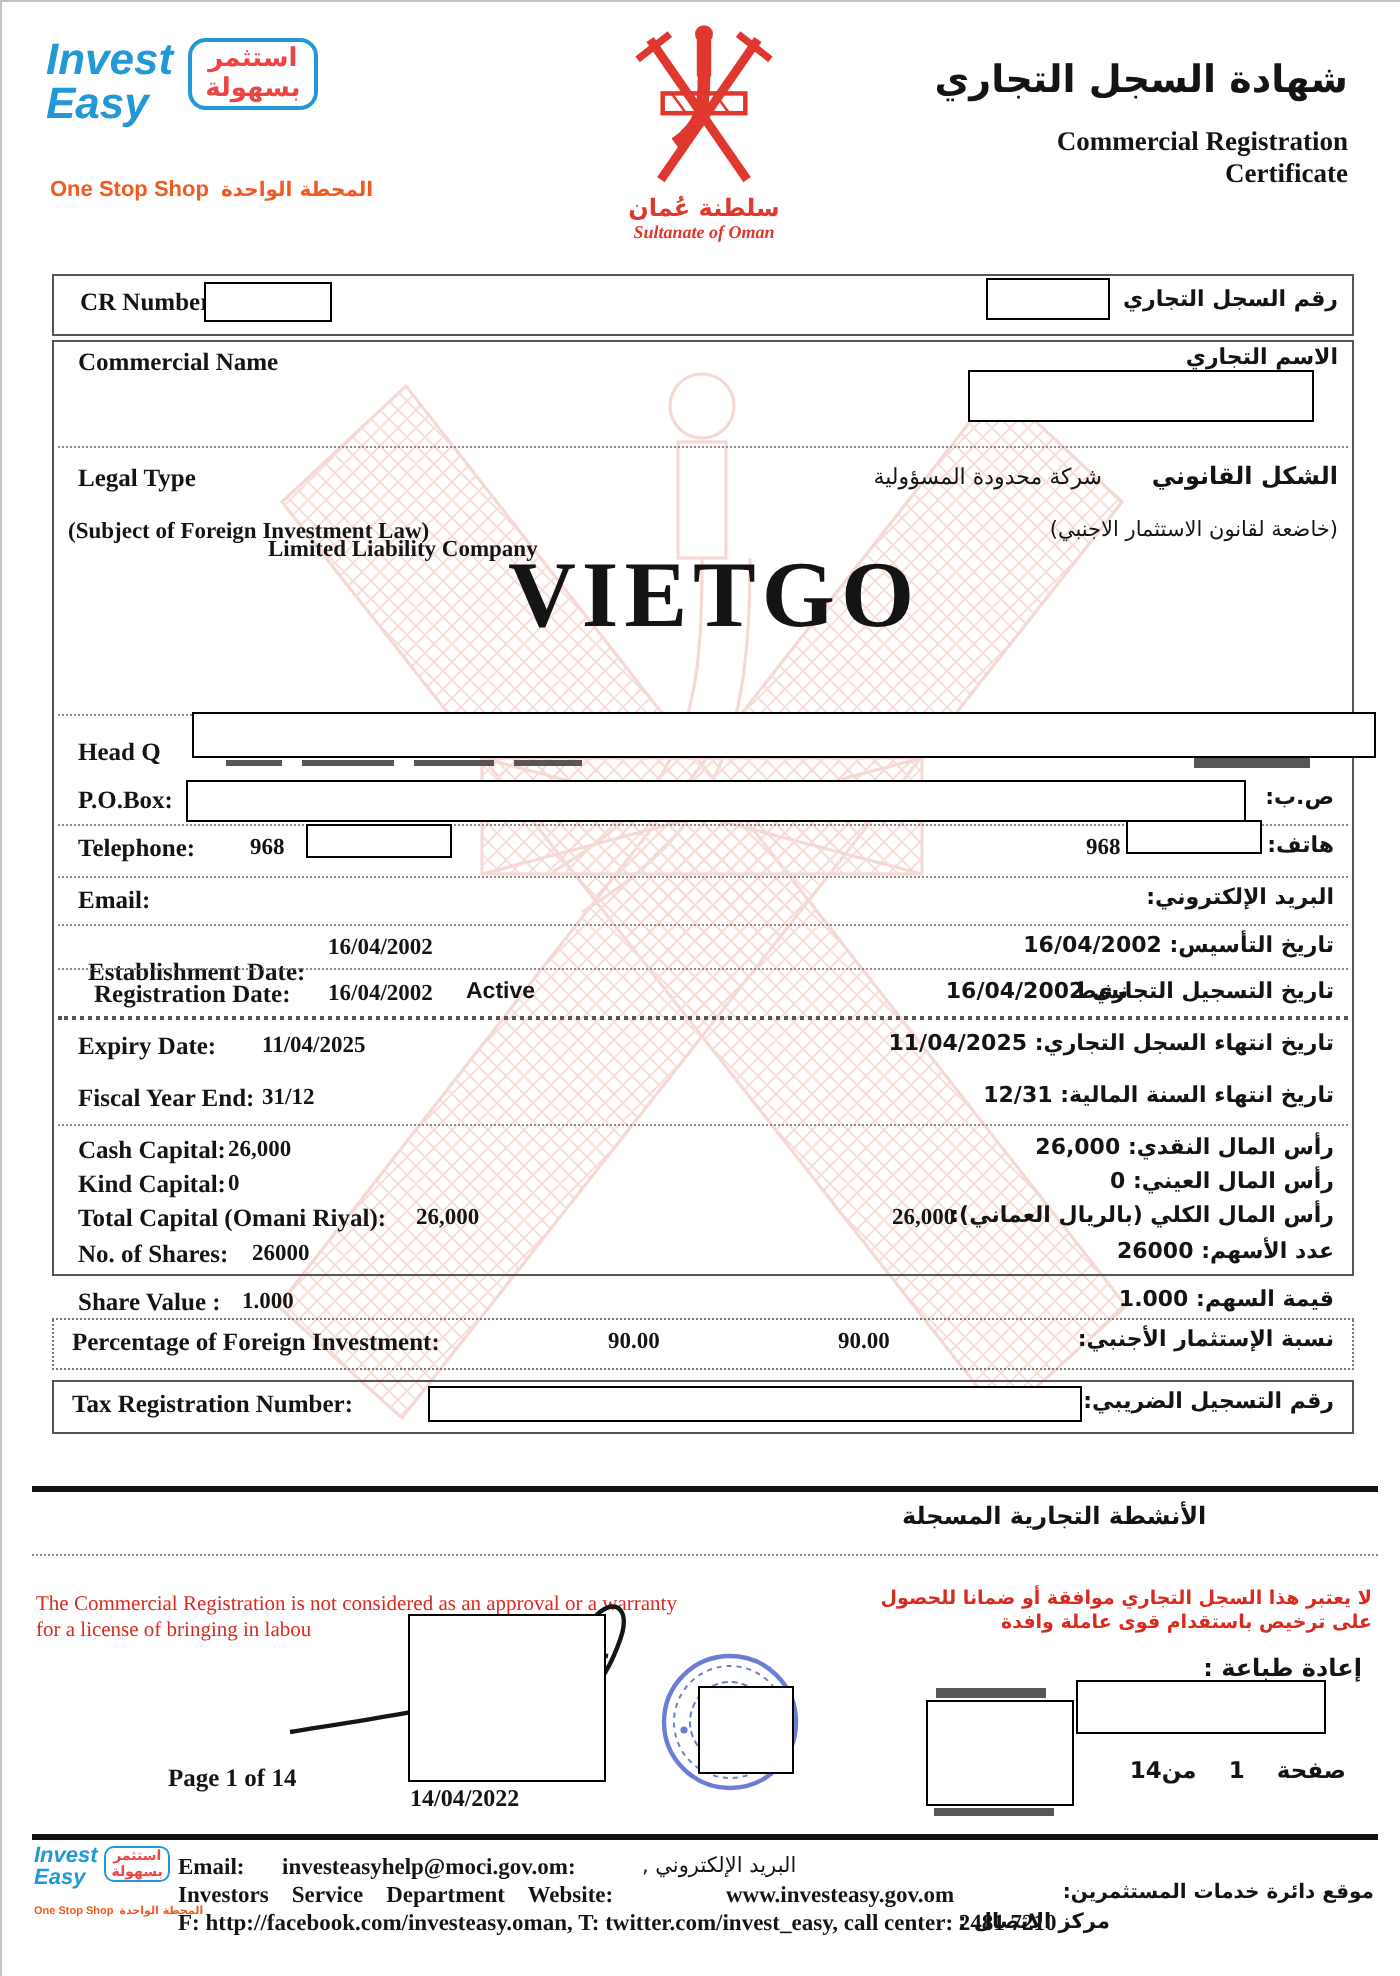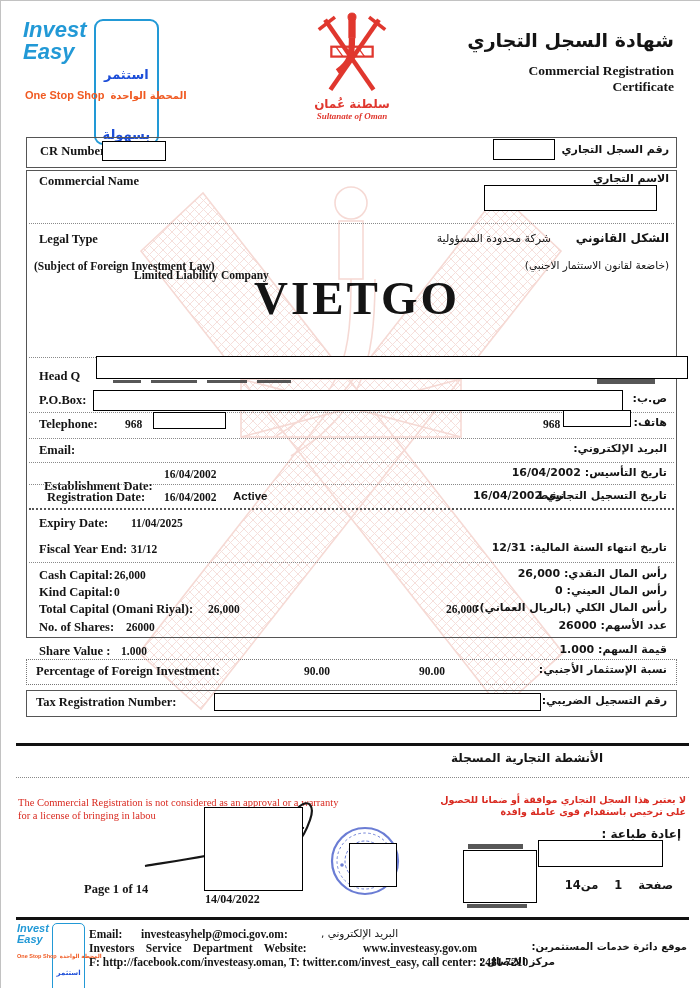--- a/index.html
+++ b/index.html
@@ -10,21 +10,21 @@
   .val{font-weight:bold;font-size:11.5px;white-space:nowrap;}
   .ar{direction:rtl;font-family:"DejaVu Sans","Liberation Serif",sans-serif;font-weight:bold;
       font-size:11px;white-space:nowrap;}
   .pre{white-space:pre;}
   .redact{position:absolute;background:#fff;border:1.6px solid #000;box-sizing:border-box;}
   .dot{position:absolute;border-top:1.6px dotted #8a8a8a;height:0;}
   .dense{position:absolute;border-top:2px dotted #555;height:0;}
   .boxsolid{position:absolute;border:1.3px solid #555;box-sizing:border-box;}
   .boxdot{position:absolute;border:1.7px dotted #777;box-sizing:border-box;}
   .red{color:#d92a20;}
-  .blue{color:#1d4ed8;margin-top:45px;}
+  .blue{color:#ef4444;}
   .orange{color:#f05a22;}
   .smudge{position:absolute;background:#3a3a3a;opacity:.85;}
   .logo-en{font-family:"Liberation Sans","DejaVu Sans",sans-serif;font-weight:bold;font-style:italic;
            color:#2299d6;line-height:1;}
   .arbox{border:2.5px solid #2299d6;border-radius:9px;padding:1px 7px;text-align:center;}
   .thick{position:absolute;background:#111;}
 </style>
 </head>
 <body>
 
@@ -140,20 +140,21 @@
 
   <span class="abs lbl" style="left:46px;top:489px;">Registration Date:</span>
   <span class="abs val" style="left:163px;top:490px;">16/04/2002</span>
   <span class="abs lbl" style="left:232px;top:489px;font-family:'Liberation Sans',sans-serif;font-size:11.5px;">Active</span>
   <span class="abs ar" style="left:536px;top:488px;">نشط</span>
   <span class="abs ar" style="right:34px;top:488px;">تاريخ التسجيل التجاري 16/04/2002</span>
   <div class="dense" style="left:28px;top:507px;width:645px;"></div>
 
   <span class="abs lbl" style="left:38px;top:515px;">Expiry Date:</span>
   <span class="abs val" style="left:130px;top:516px;">11/04/2025</span>
+  <span class="abs ar" style="right:34px;top:514px;">تاريخ انتهاء السجل التجاري: 11/04/2025</span>
 
   <span class="abs lbl" style="left:38px;top:541px;">Fiscal Year End:</span>
   <span class="abs val" style="left:130px;top:542px;">31/12</span>
   <span class="abs ar" style="right:34px;top:540px;">تاريخ انتهاء السنة المالية: 12/31</span>
   <div class="dot" style="left:28px;top:561px;width:645px;"></div>
 
   <span class="abs lbl" style="left:38px;top:567px;">Cash Capital:</span>
   <span class="abs val" style="left:113px;top:568px;">26,000</span>
   <span class="abs ar" style="right:34px;top:566px;">رأس المال النقدي: 26,000</span>
 

